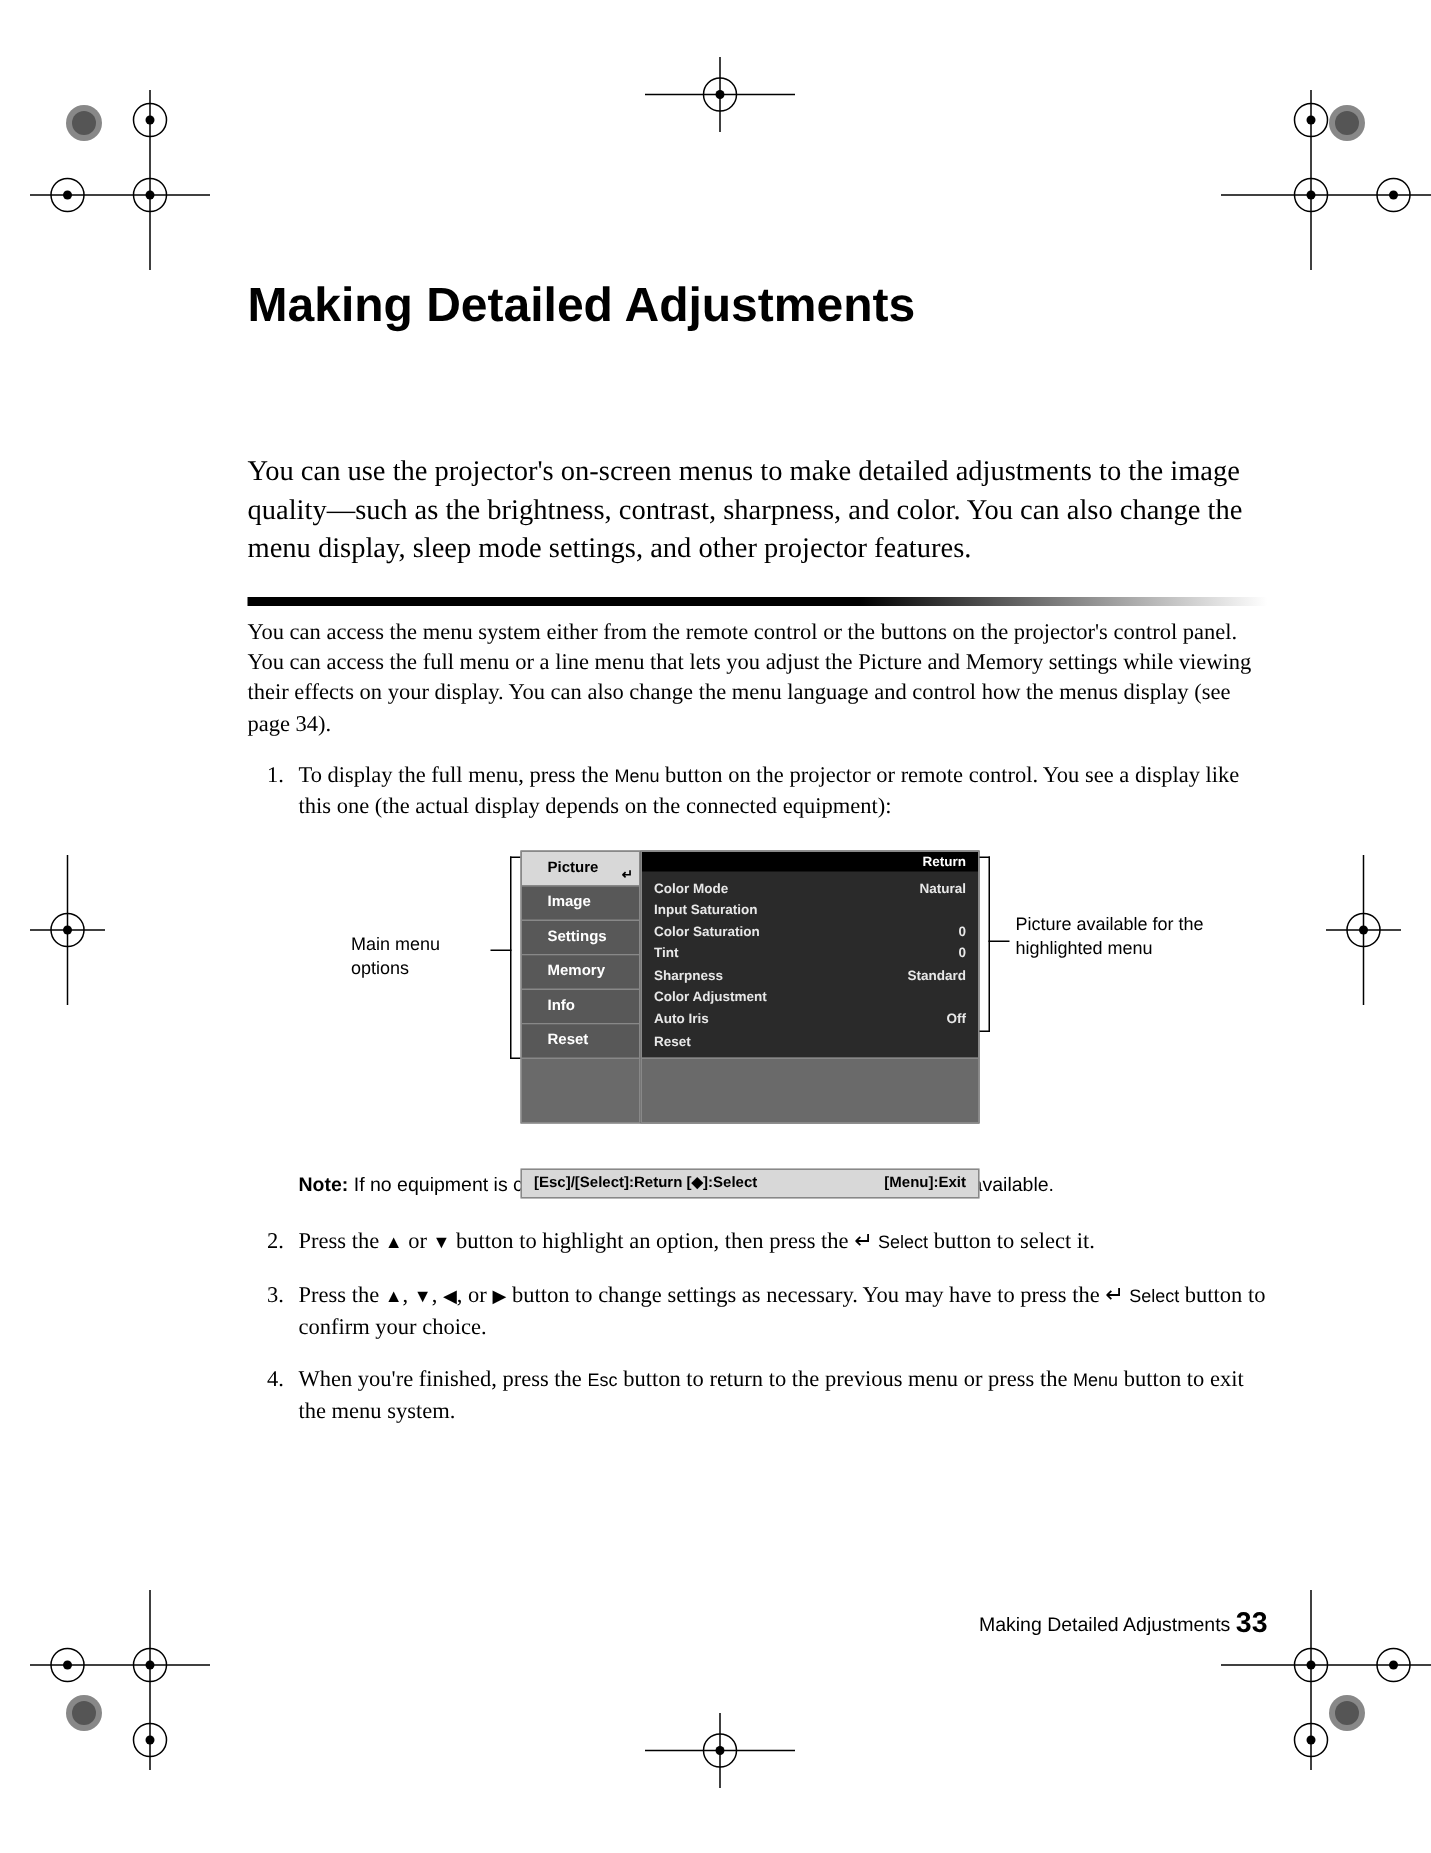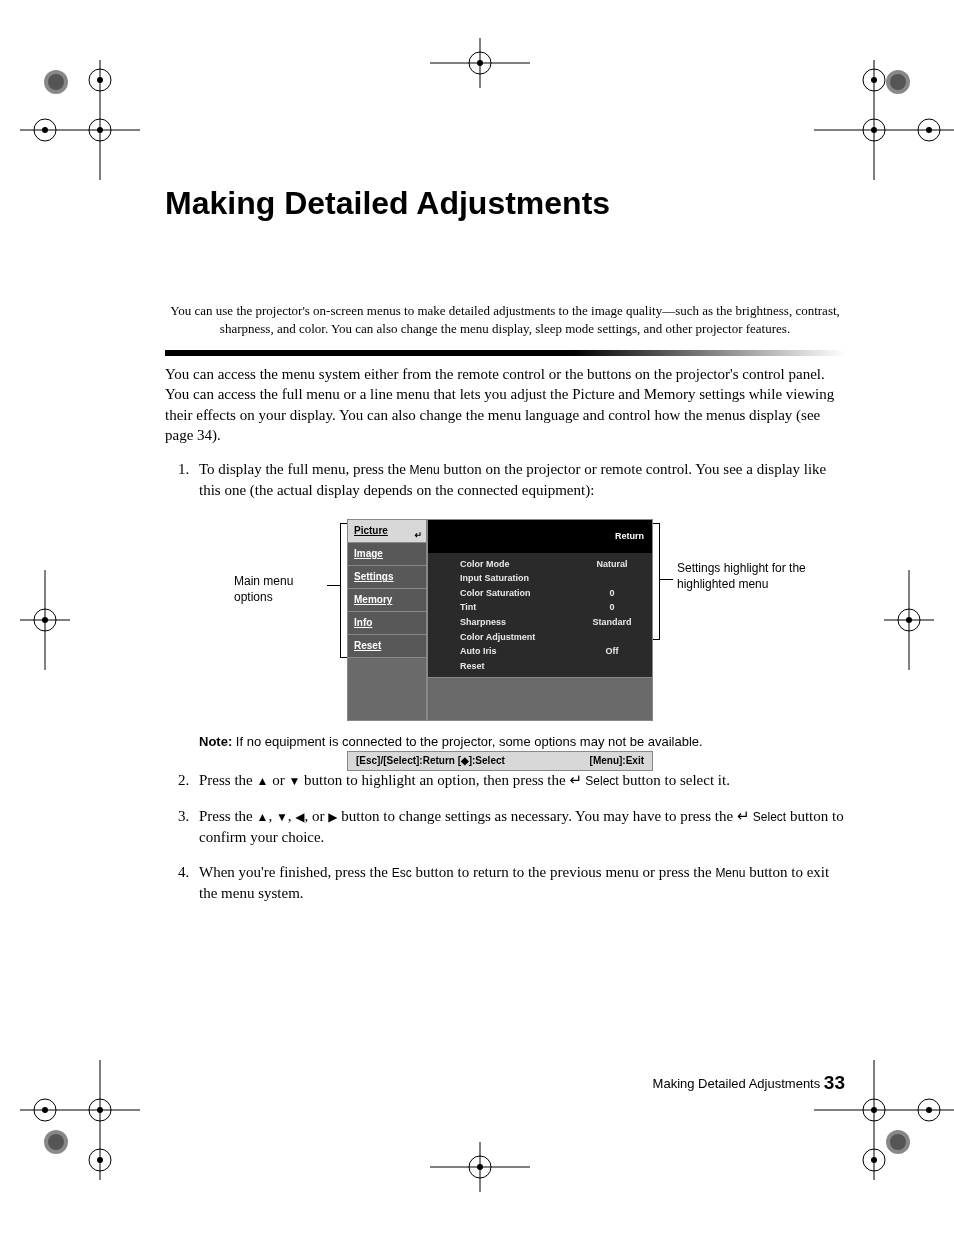--- a/index.html
+++ b/index.html
@@ -18,23 +18,22 @@
     top: 185px;
     width: 680px;
   }
   .title {
     font-family: Arial, Helvetica, sans-serif;
     font-weight: bold;
     font-size: 32px;
     margin: 0 0 80px 0;
   }
   .intro {
-    font-size: 13px;
+    font-size: 19px;
     line-height: 1.35;
-    text-align: center;
   }
   .section-rule {
     height: 6px;
     background: linear-gradient(to right, #000 0%, #000 60%, #fff 100%);
     margin-bottom: 8px;
   }
   .section-heading {
     font-family: Arial, Helvetica, sans-serif;
     font-weight: bold;
     font-size: 24px;
@@ -142,61 +141,59 @@
   .osd-left {
     width: 78px;
     background: #6a6a6a;
     border: 1px solid #888;
     display: flex;
     flex-direction: column;
   }
   .osd-tab {
     height: 22px;
     line-height: 22px;
-    padding-left: 6px;
+    padding-left: 17px;
     border-bottom: 1px solid #888;
     background: #585858;
     position: relative;
-    text-decoration: underline;
   }
   .osd-tab.selected {
     background: #d8d8d8;
     color: #000;
   }
   .osd-tab .enter {
     position: absolute;
     right: 4px;
     top: 4px;
     font-size: 9px;
   }
   .osd-right {
     flex: 1;
     background: #2a2a2a;
     border: 1px solid #888;
   }
   .osd-return {
     background: #000;
     color: #fff;
     text-align: right;
-    padding: 10px 8px;
+    padding: 0 8px;
     font-size: 9px;
   }
   .osd-rows {
     padding: 4px 8px 4px 8px;
-    margin-left: 24px;
   }
   .osd-row {
     display: flex;
     justify-content: space-between;
     padding: 1px 0;
     font-size: 9px;
     color: #e8e8e8;
   }
   .osd-row .k { flex: 0 0 100px; }
-  .osd-row .v { flex: 1; text-align: center; padding-left: 20px; }
+  .osd-row .v { flex: 1; text-align: right; padding-left: 20px; }
   .osd-fill {
     background: #6a6a6a;
     height: 42px;
     border-top: 1px solid #888;
   }
   .osd-bottom {
     margin-top: 30px;
     background: #d8d8d8;
     color: #000;
     border: 1px solid #888;
@@ -388,21 +385,21 @@
             </div>
           </div>
           <div class="osd-bottom">
             <span>[Esc]/[Select]:Return [◆]:Select</span>
             <span>[Menu]:Exit</span>
           </div>
         </div>
 
         <div class="bracket-right"></div>
         <div class="line-right"></div>
-        <div class="callout-right">Settings highlight for the highlighted menu</div>
+        <div class="callout-right">Picture available for the highlighted menu</div>
       </div>
 
       <div class="note">
         <b>Note:</b><span> If no equipment is connected to the projector, some options may not be available.</span>
       </div>
     </li>
 
     <li>
       <span>Press the </span><span class="tri">▲</span><span> or </span><span class="tri">▼</span><span> button to highlight an option, then press the </span><span class="enter-sym">↵</span><span class="sans"> Select</span><span> button to select it.</span>
     </li>

